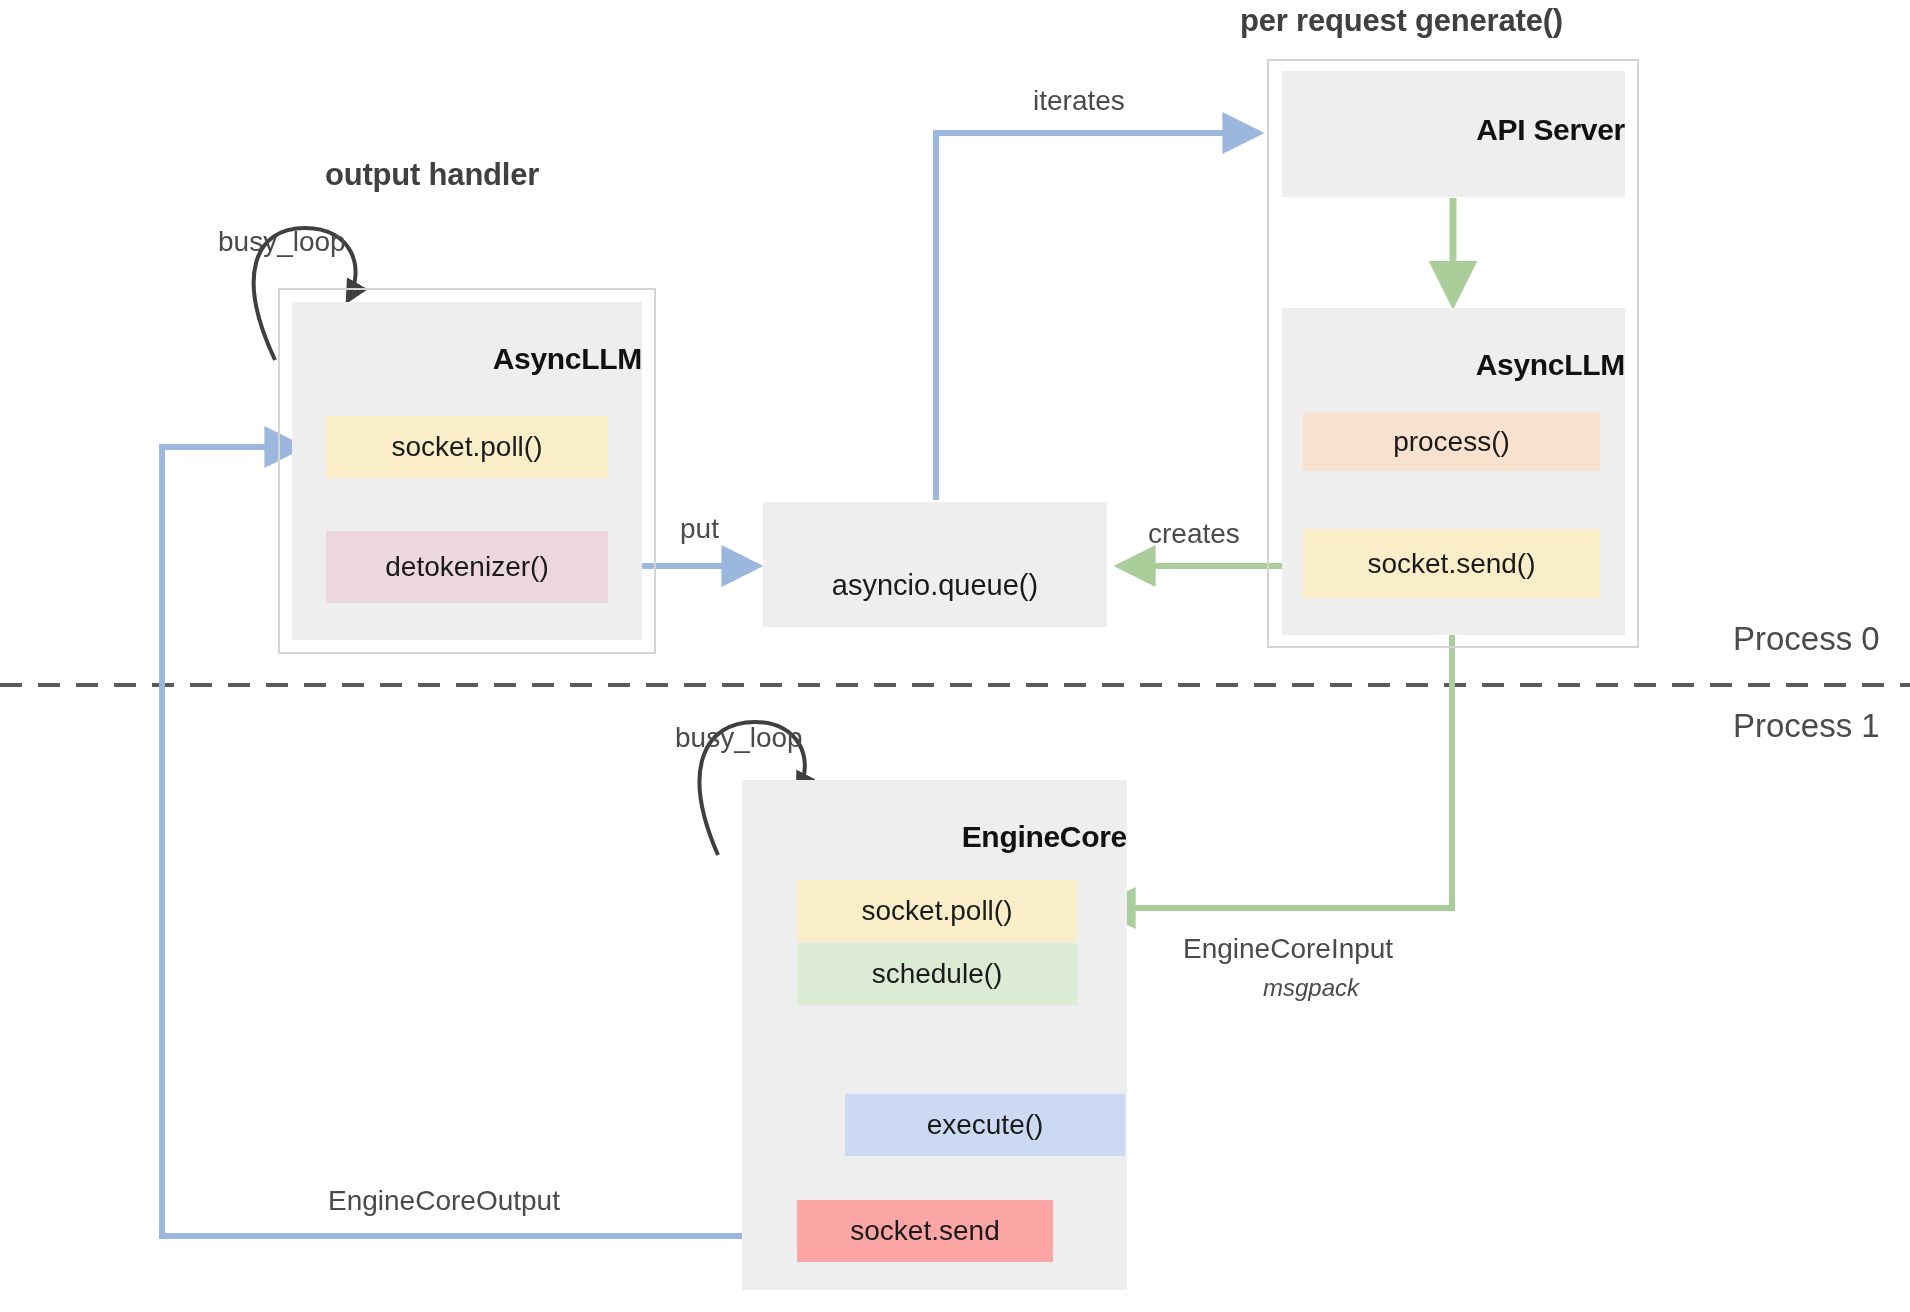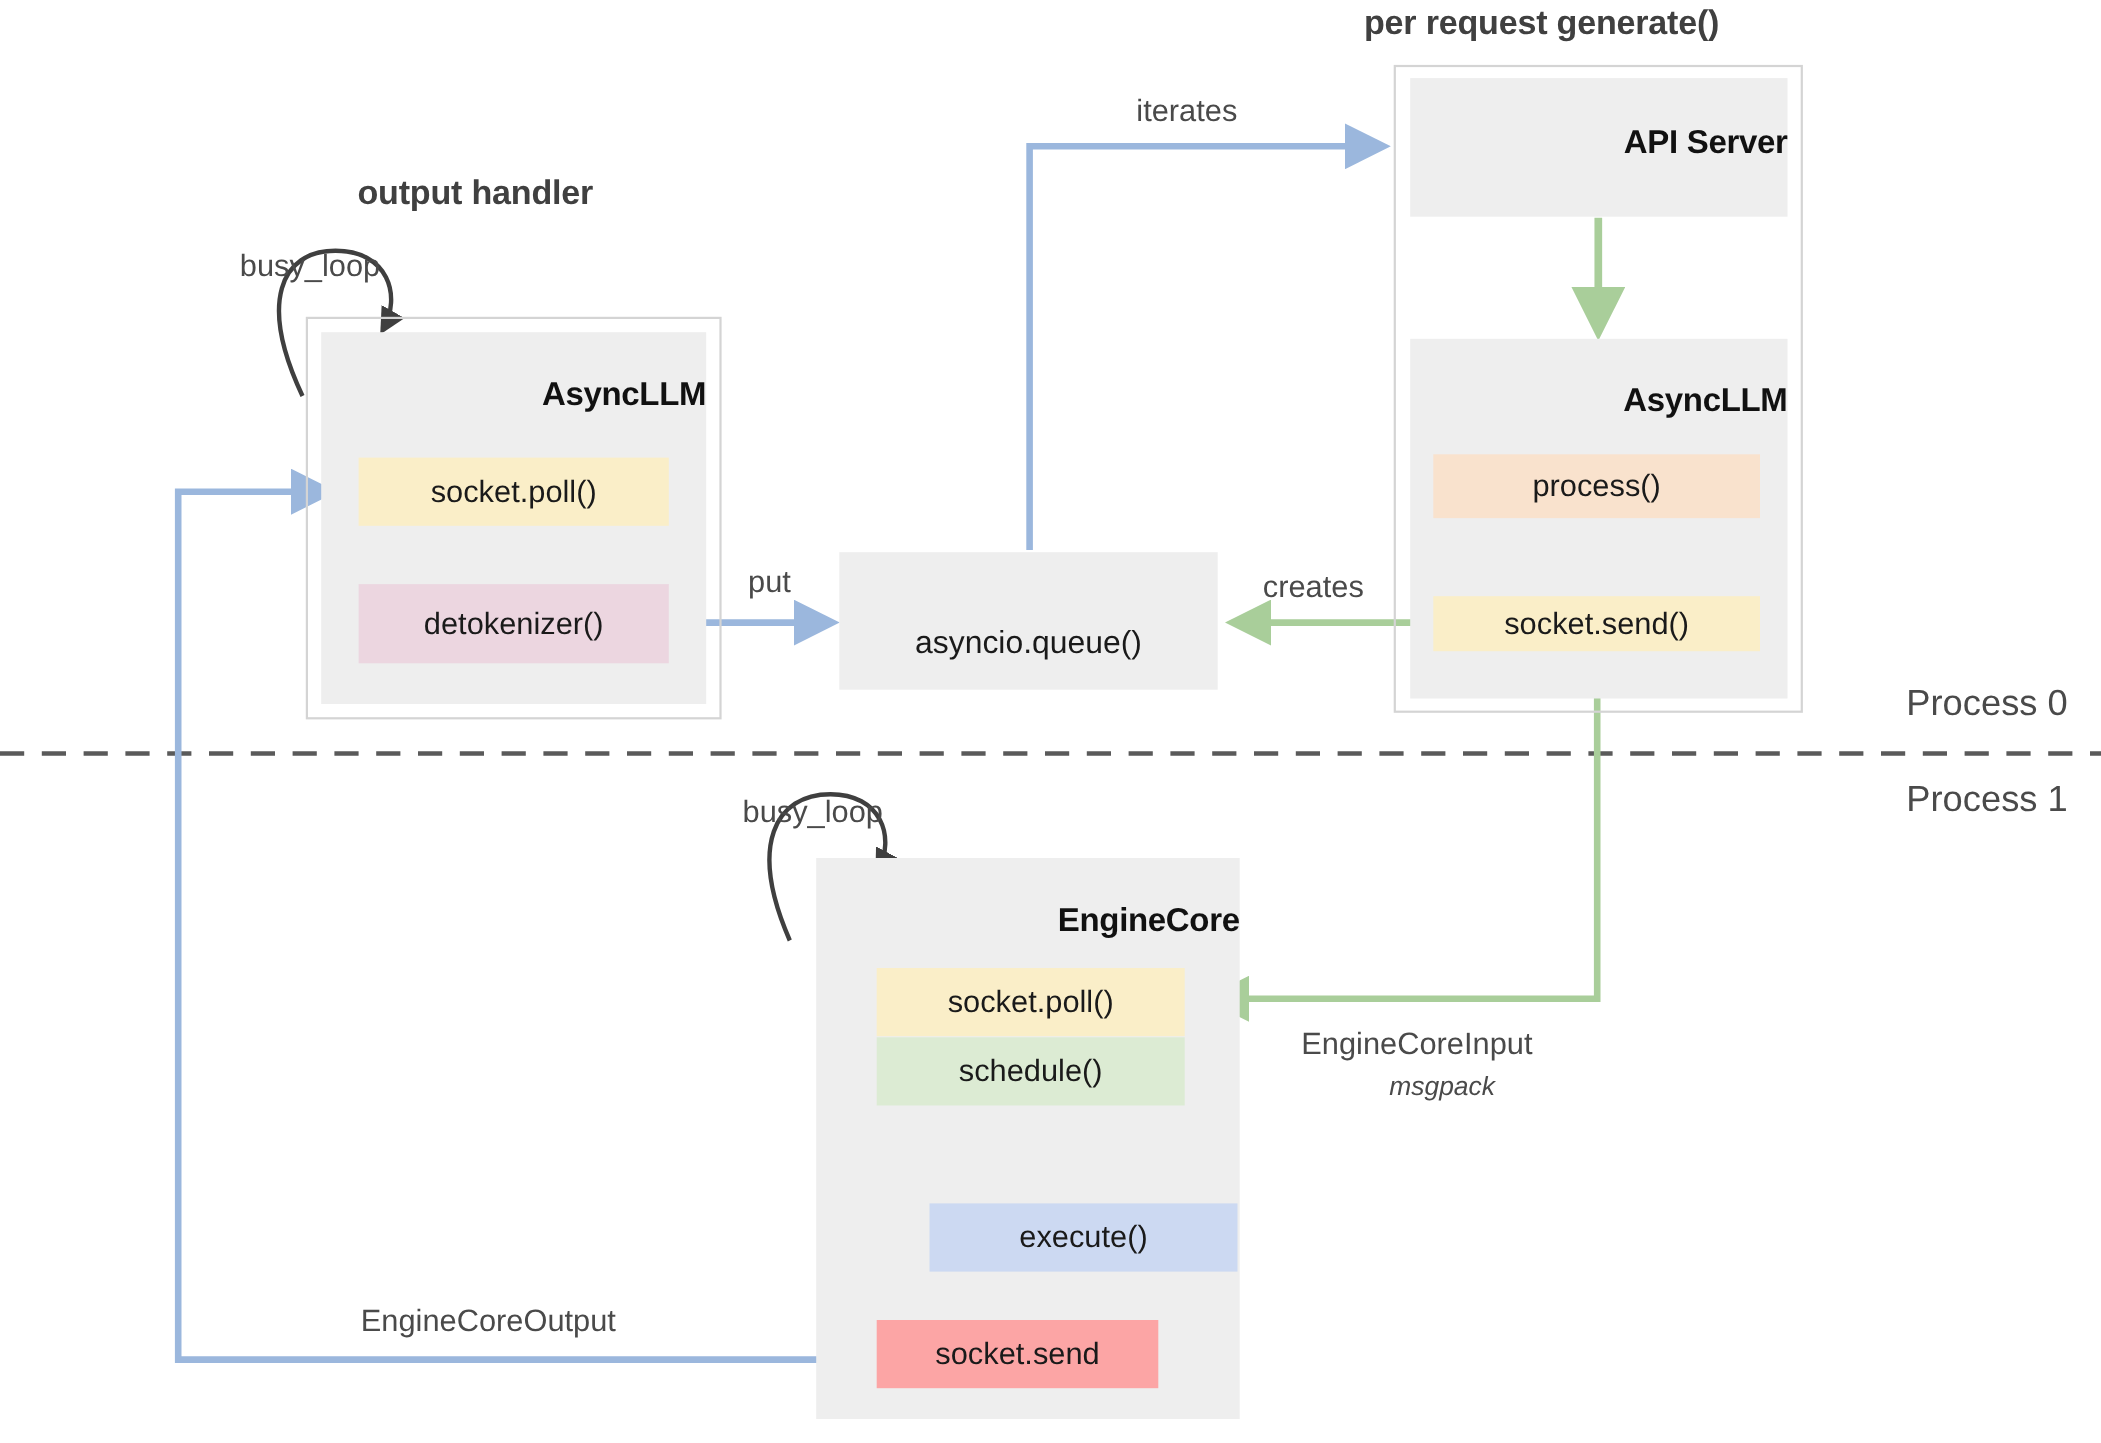--- a/index.html
+++ b/index.html
@@ -165,21 +165,21 @@
   <div class="node-box" style="left:1282px; top:71px; width:343px; height:126px;">
     <div class="node-title" style="top:42px;">API Server</div>
   </div>
 
   <div class="node-box" style="left:1282px; top:308px; width:343px; height:327px;">
     <div class="node-title" style="top:40px;">AsyncLLM</div>
   </div>
 
   <div class="slot" style="left:1303px; top:413px; width:297px; height:58px; background:#f9e2cd;">process()</div>
 
-  <div class="slot" style="left:1303px; top:542px; width:297px; height:50px; background:#faeec8;text-align:center;">socket.send()</div>
+  <div class="slot" style="left:1303px; top:529px; width:297px; height:69px; background:#faeec8;text-align:center;">socket.send()</div>
 
   <div class="node-box" style="left:742px; top:780px; width:385px; height:510px;">
     <div class="node-title" style="top:40px;">EngineCore</div>
   </div>
 
   <div class="slot" style="left:797px; top:880px; width:280px; height:62px; background:#faeec8;">socket.poll()</div>
 
   <div class="slot" style="left:797px; top:943px; width:280px; height:62px; background:#dcebd3;">schedule()</div>
 
   <div class="slot" style="left:797px; top:1094px; width:280px; height:62px; background:#ccd9f2;margin-left:48px;">execute()</div>

